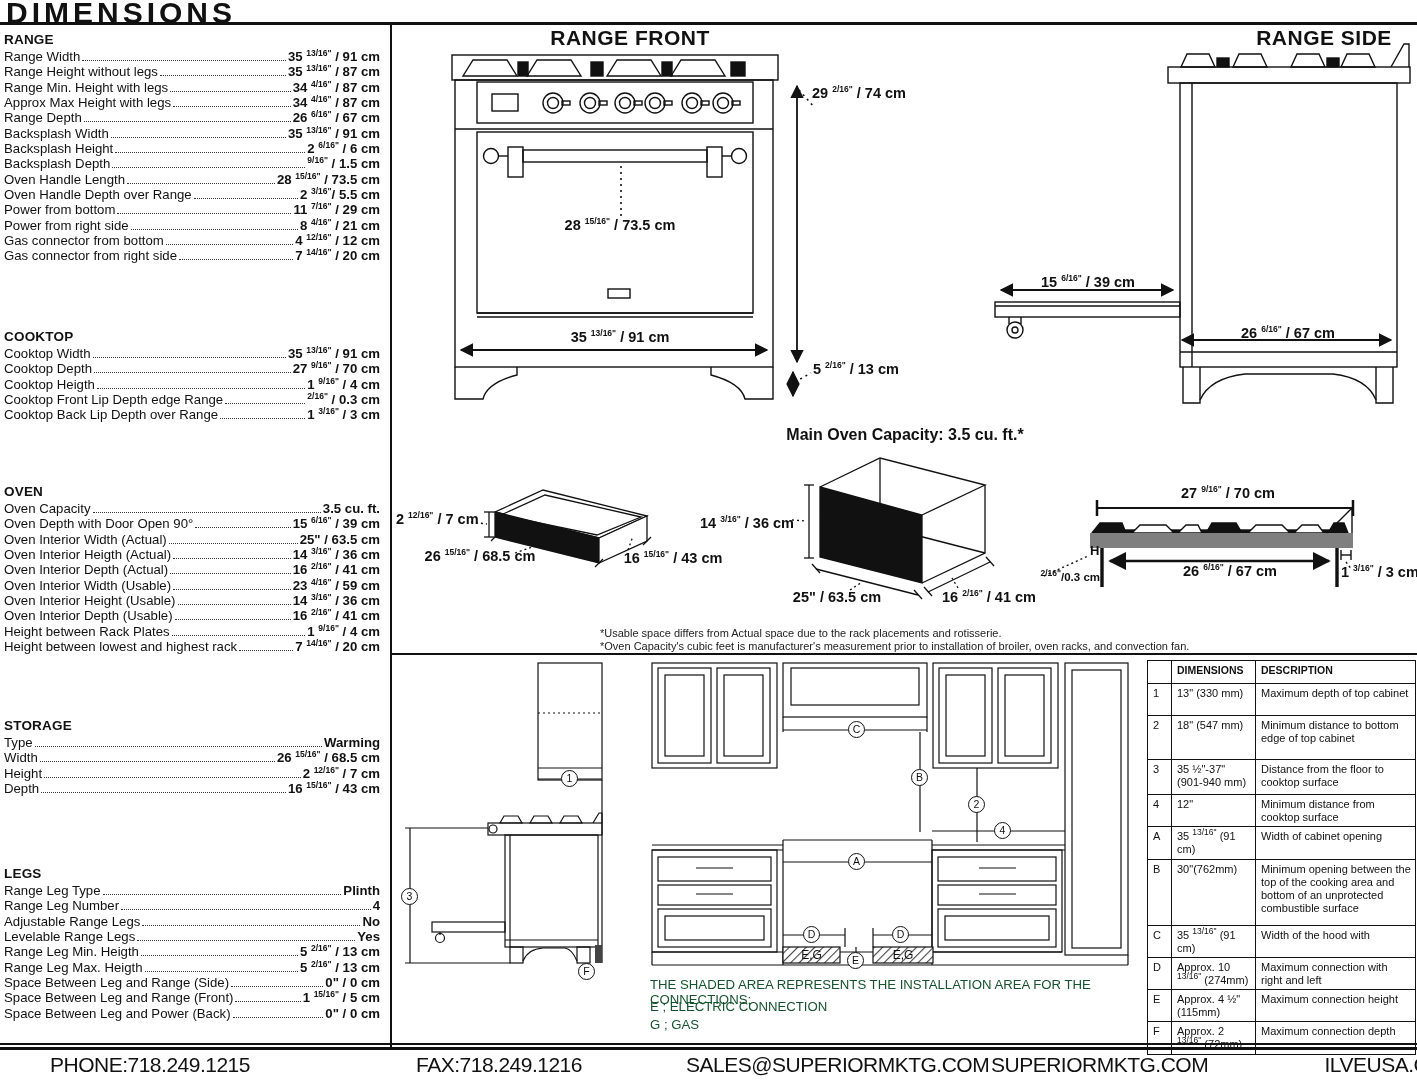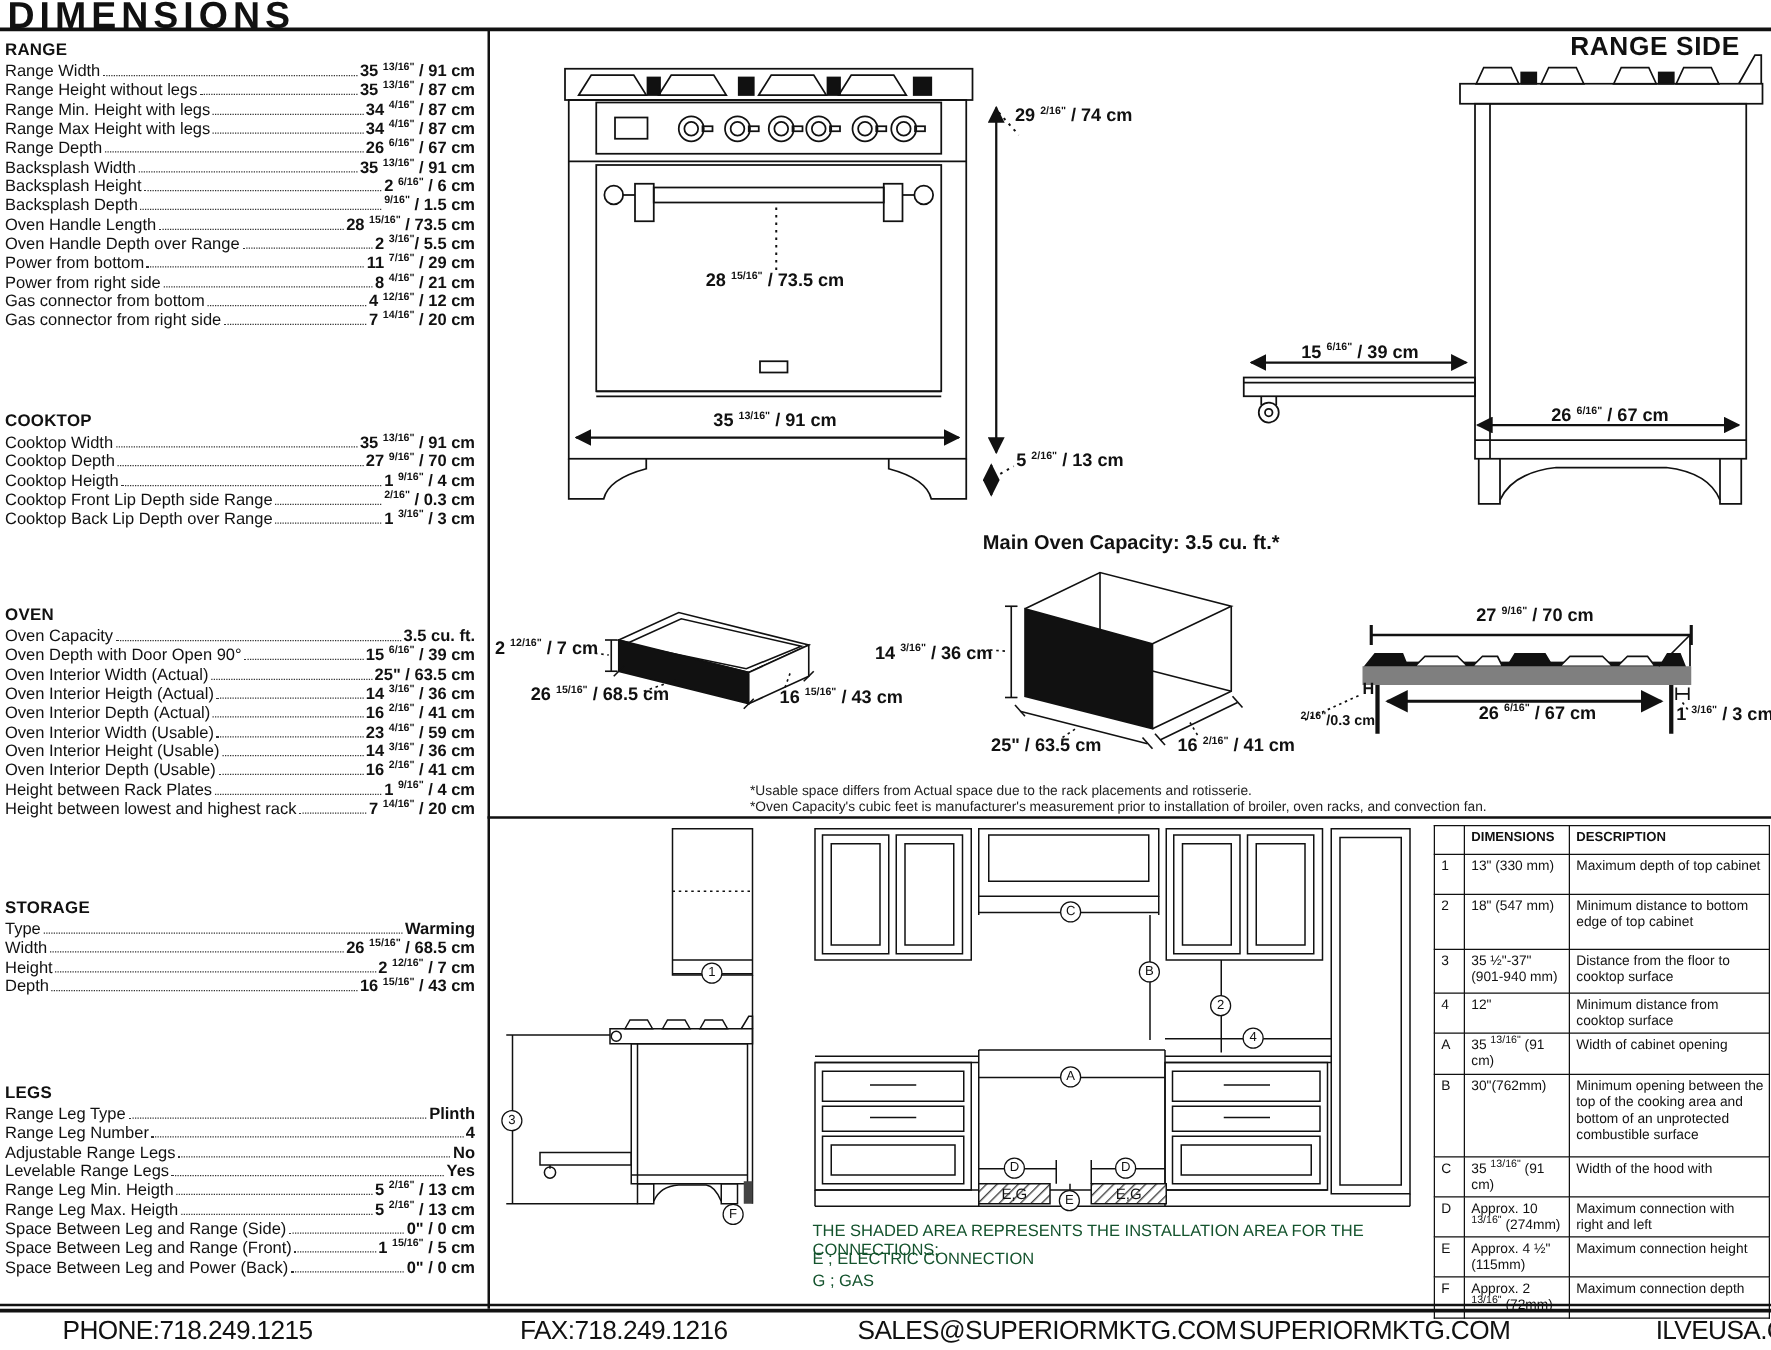--- a/index.html
+++ b/index.html
@@ -71,21 +71,21 @@
         <span class="lab">Range Height without legs</span>
         <span class="dots"></span>
         <span class="val frac">35 <sup>13/16"</sup> / 87 cm</span>
       </div>
     <div class="spec-row">
         <span class="lab">Range Min. Height with legs</span>
         <span class="dots"></span>
         <span class="val frac">34 <sup>4/16"</sup> / 87 cm</span>
       </div>
     <div class="spec-row">
-        <span class="lab">Range Max Height with legs</span>
+        <span class="lab">Approx Max Height with legs</span>
         <span class="dots"></span>
         <span class="val frac">34 <sup>4/16"</sup> / 87 cm</span>
       </div>
     <div class="spec-row">
         <span class="lab">Range Depth</span>
         <span class="dots"></span>
         <span class="val frac">26 <sup>6/16"</sup> / 67 cm</span>
       </div>
     <div class="spec-row">
         <span class="lab">Backsplash Width</span>
@@ -145,21 +145,21 @@
         <span class="lab">Cooktop Depth</span>
         <span class="dots"></span>
         <span class="val frac">27 <sup>9/16"</sup> / 70 cm</span>
       </div>
     <div class="spec-row">
         <span class="lab">Cooktop Heigth</span>
         <span class="dots"></span>
         <span class="val frac">1 <sup>9/16"</sup> / 4 cm</span>
       </div>
     <div class="spec-row">
-        <span class="lab">Cooktop Front Lip Depth side Range</span>
+        <span class="lab">Cooktop Front Lip Depth edge Range</span>
         <span class="dots"></span>
         <span class="val frac"><sup>2/16"</sup> / 0.3 cm</span>
       </div>
     <div class="spec-row">
         <span class="lab">Cooktop Back Lip Depth over Range</span>
         <span class="dots"></span>
         <span class="val frac">1 <sup>3/16"</sup> / 3 cm</span>
       </div>
   </div>
 
@@ -283,20 +283,21 @@
         <span class="dots"></span>
         <span class="val frac">1 <sup>15/16"</sup> / 5 cm</span>
       </div>
     <div class="spec-row">
         <span class="lab">Space Between Leg and Power (Back)</span>
         <span class="dots"></span>
         <span class="val frac">0" / 0 cm</span>
       </div>
   </div>
 
+  <div class="abs dtitle" style="left:480px;top:26px;width:300px">RANGE FRONT</div>
   <svg style="left:395px;top:22px" width="600" height="400" viewBox="0 0 600 400">
     <g fill="none" stroke="#111" stroke-width="1.4">
 
       <rect x="57" y="33" width="326" height="25"></rect>
       <polygon points="68,54 78,38 112,38 122,54" fill="#fff"></polygon>
       <polygon points="132,54 142,38 176,38 186,54" fill="#fff"></polygon>
       <polygon points="212,54 222,38 256,38 266,54" fill="#fff"></polygon>
       <polygon points="276,54 286,38 320,38 330,54" fill="#fff"></polygon>
       <rect x="123" y="40" width="10" height="14" fill="#111"></rect>
       <rect x="196" y="40" width="12" height="14" fill="#111"></rect>

